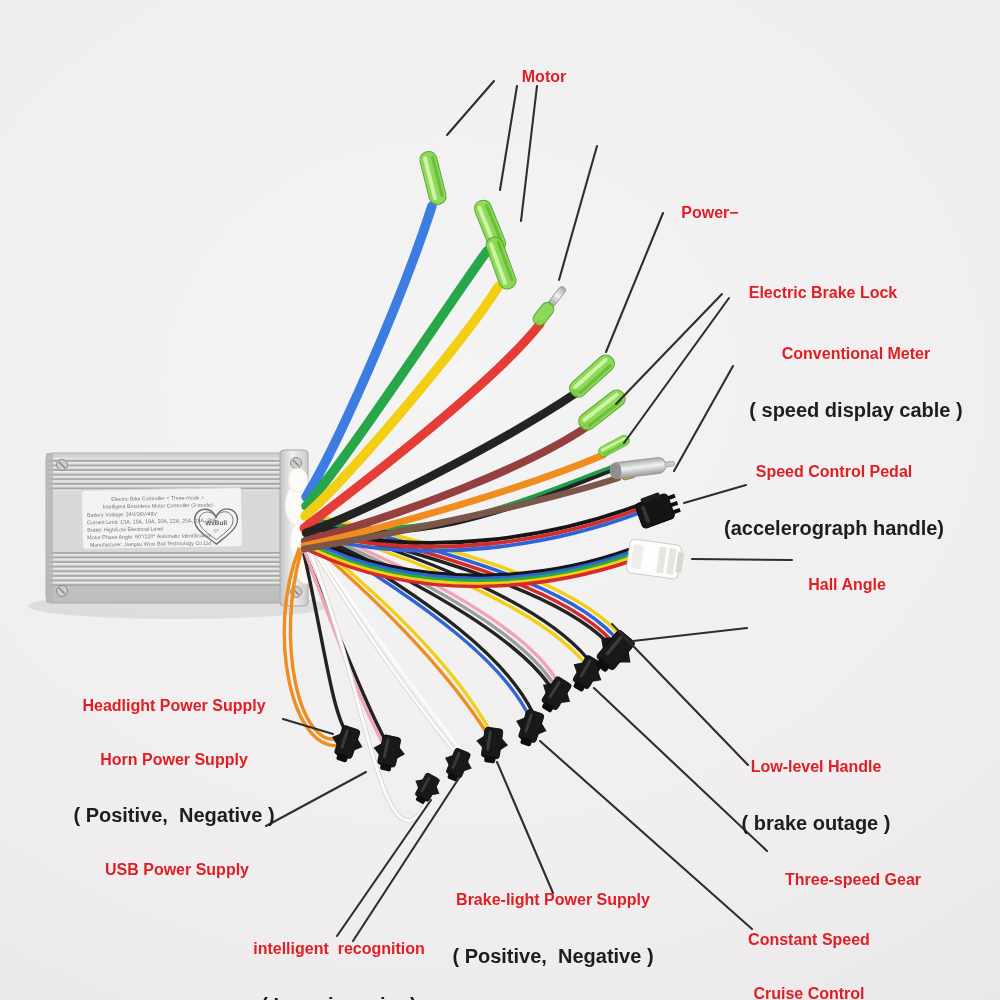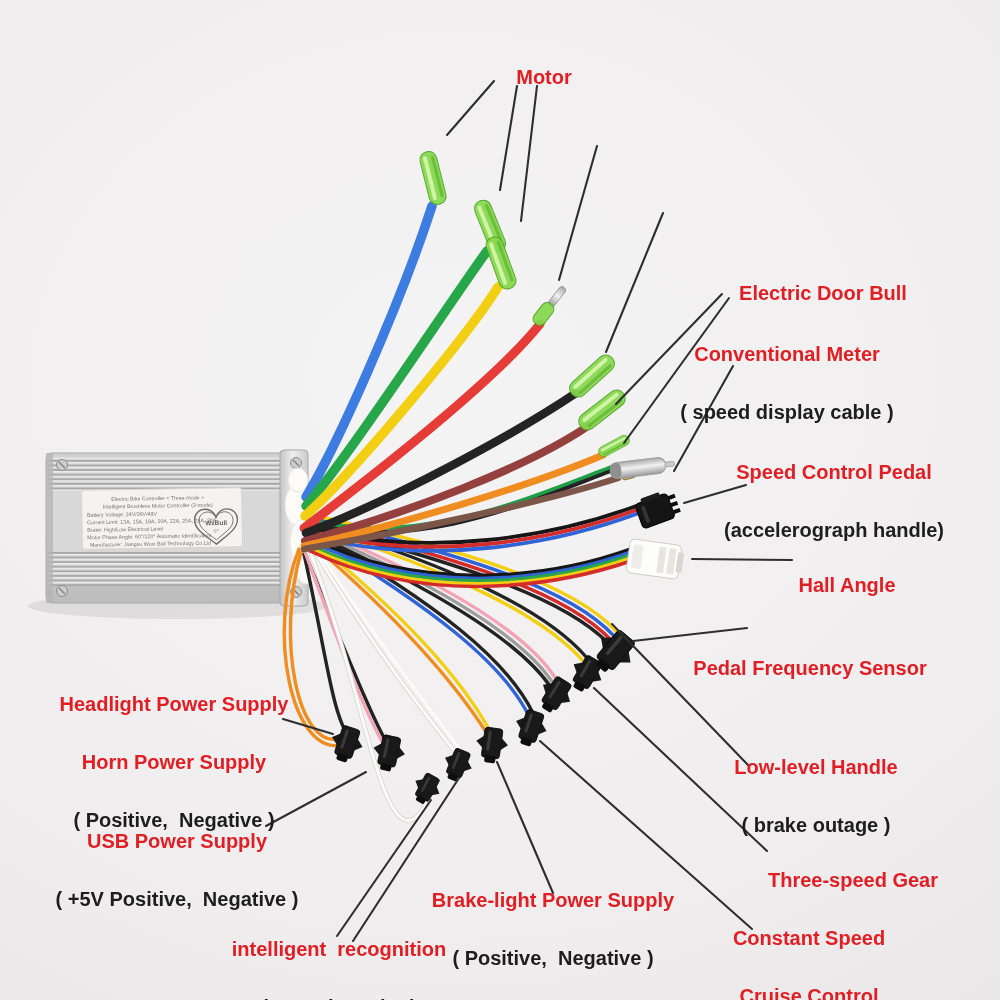--- a/index.html
+++ b/index.html
@@ -3,21 +3,21 @@
 <meta charset="utf-8">
 <style>
   html,body { margin:0; padding:0; background:#dddcdd; }
   .stage {
     position:relative; width:1000px; height:1000px; overflow:hidden;
     background: radial-gradient(120% 100% at 45% 38%, #f5f4f4 0%, #efedee 55%, #e3e1e2 100%);
     font-family:"Liberation Sans", sans-serif;
   }
   .stage > svg { position:absolute; left:0; top:0; }
   .lbl { position:absolute; transform:translate(-50%,-50%); text-align:center; white-space:pre; line-height:1.12; }
-  .t { font-size:20px; font-weight:bold; color:#e01e24; }
+  .t { font-size:16px; font-weight:bold; color:#e01e24; }
   .s { font-size:20px;  font-weight:bold; color:#1d1d1d; }
 </style>
 </head>
 <body>
 
 <div class="stage">
 
 <svg width="1000" height="1000" viewBox="0 0 1000 1000">
   <defs>
     <linearGradient id="gBody" x1="0" y1="0" x2="0" y2="1">
@@ -219,45 +219,46 @@
     <line x1="497" y1="762" x2="553" y2="893"></line>
     <line x1="540" y1="741" x2="752" y2="929"></line>
     <line x1="594" y1="688" x2="767" y2="851"></line>
     <line x1="612" y1="624" x2="748" y2="765"></line>
   </g>
 </svg>
 
 <div class="lbl" style="left:544px; top:68px">
   <div class="t">Motor</div>
 </div>
+<div class="lbl" style="left:710px; top:204px">
+  <div class="t">Power−</div>
+</div>
 <div class="lbl" style="left:823px; top:284px">
-  <div class="t">Electric Door Bull</div>
-</div>
-<div class="lbl" style="left:787px; top:374px">
+  <div class="t">Electric Brake Lock</div>
+</div>
+<div class="lbl" style="left:856px; top:374px">
   <div class="t">Conventional Meter</div>
   <div class="s">( speed display cable )</div>
 </div>
 <div class="lbl" style="left:834px; top:492px">
   <div class="t">Speed Control Pedal</div>
   <div class="s">(accelerograph handle)</div>
 </div>
 <div class="lbl" style="left:847px; top:576px">
   <div class="t">Hall Angle</div>
 </div>
 <div class="lbl" style="left:810px; top:659px">
-  <div class="t">Pedal Frequency Sensor</div>
 </div>
 <div class="lbl" style="left:174px; top:753px">
   <div class="t">Headlight Power Supply</div>
   <div class="t">Horn Power Supply</div>
   <div class="s">( Positive,  Negative )</div>
 </div>
 <div class="lbl" style="left:177px; top:861px">
   <div class="t">USB Power Supply</div>
-  <div class="s">( +5V Positive,  Negative )</div>
 </div>
 <div class="lbl" style="left:816px; top:787px">
   <div class="t">Low-level Handle</div>
   <div class="s">( brake outage )</div>
 </div>
 <div class="lbl" style="left:853px; top:871px">
   <div class="t">Three-speed Gear</div>
 </div>
 <div class="lbl" style="left:553px; top:920px">
   <div class="t">Brake-light Power Supply</div>

